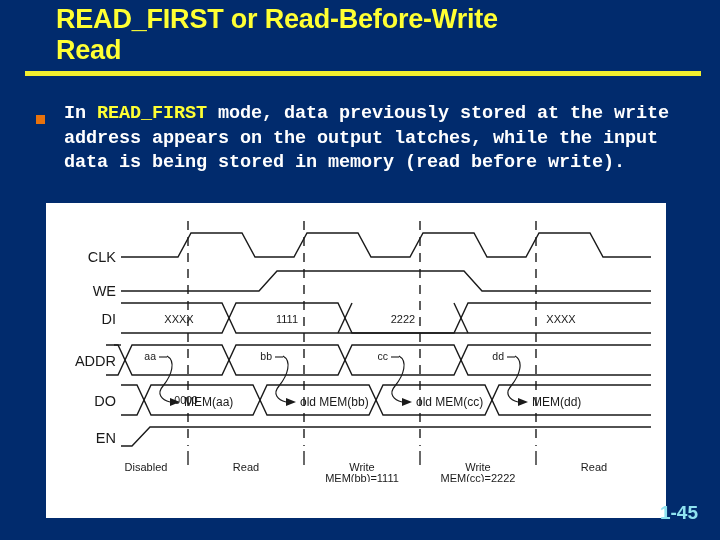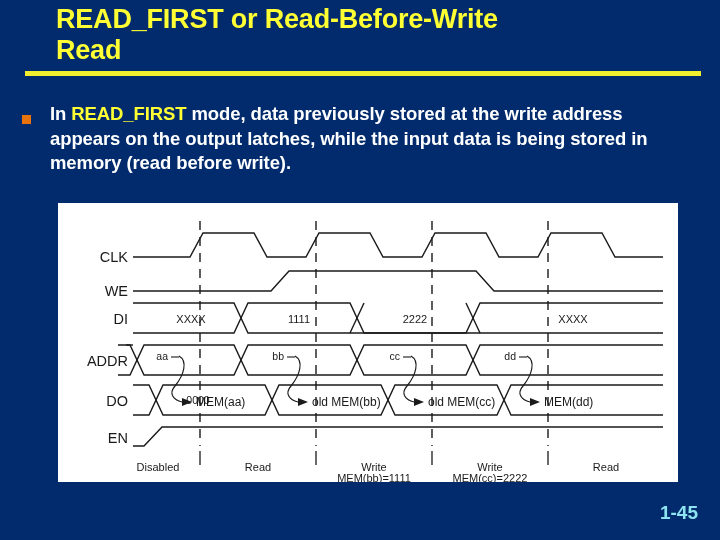--- a/index.html
+++ b/index.html
@@ -17,34 +17,34 @@
     color:#ffff33;font-size:27px;font-weight:bold;line-height:31px;
     letter-spacing:-0.2px;
     margin-left:32px;
   }
   .title-rule{
     position:absolute;left:25px;top:71px;width:676px;height:5px;
     background:#f2ef2e;
   }
 
   
-  .bullet-row{position:absolute;left:16px;top:102px;width:670px;}
+  .bullet-row{position:absolute;left:30px;top:102px;width:670px;font-family:Liberation Mono, monospace;}
   .bullet-mark{
     position:absolute;left:6px;top:13px;width:9px;height:9px;
     background:#e8720c;
   }
   .bullet-text{
     margin-left:34px;color:#ffffff;font-size:18.5px;font-weight:bold;
     line-height:24.5px;letter-spacing:-0.1px;
   }
   .hl{color:#ffff33;}
 
   
   .diagram{
-    position:absolute;left:58px;top:203px;width:620px;height:279px;
+    position:absolute;left:46px;top:203px;width:620px;height:315px;
     background:#ffffff;
   }
   .diagram svg{display:block;}
 
   .pagenum{
     position:absolute;right:22px;bottom:16px;
     color:#8fe3f0;font-size:19px;font-weight:bold;
   }
 </style>
 </head>

